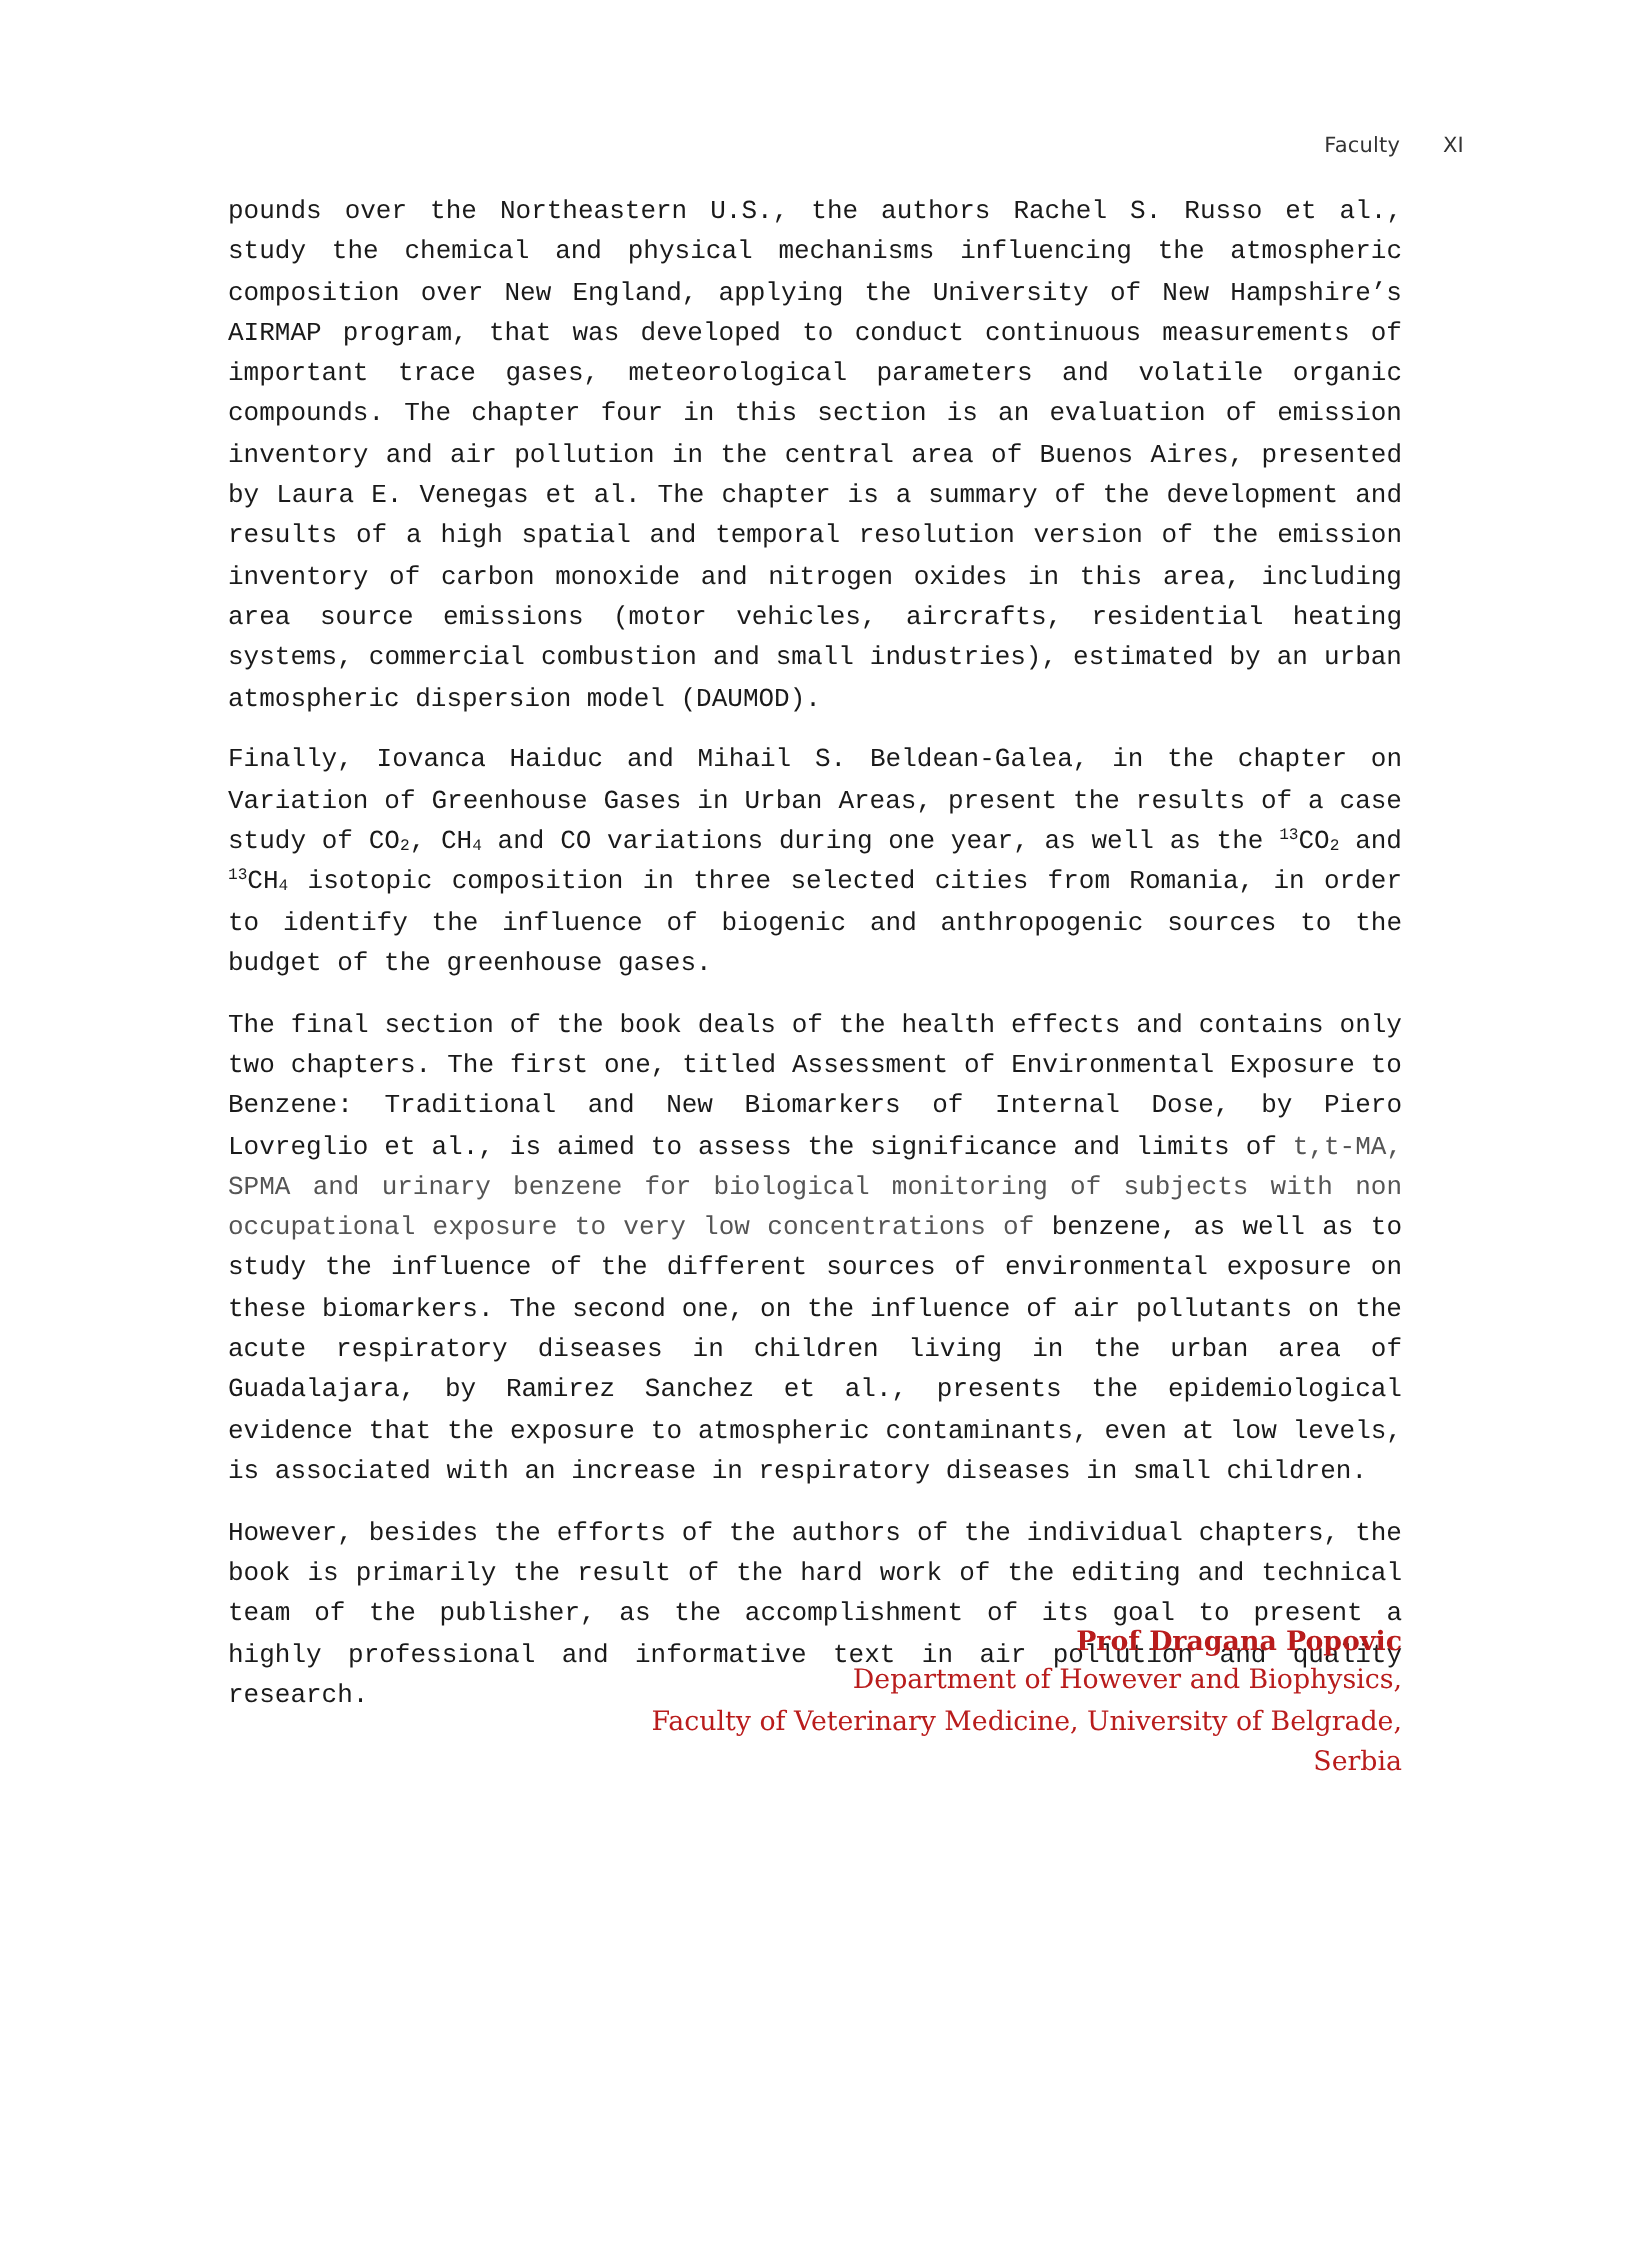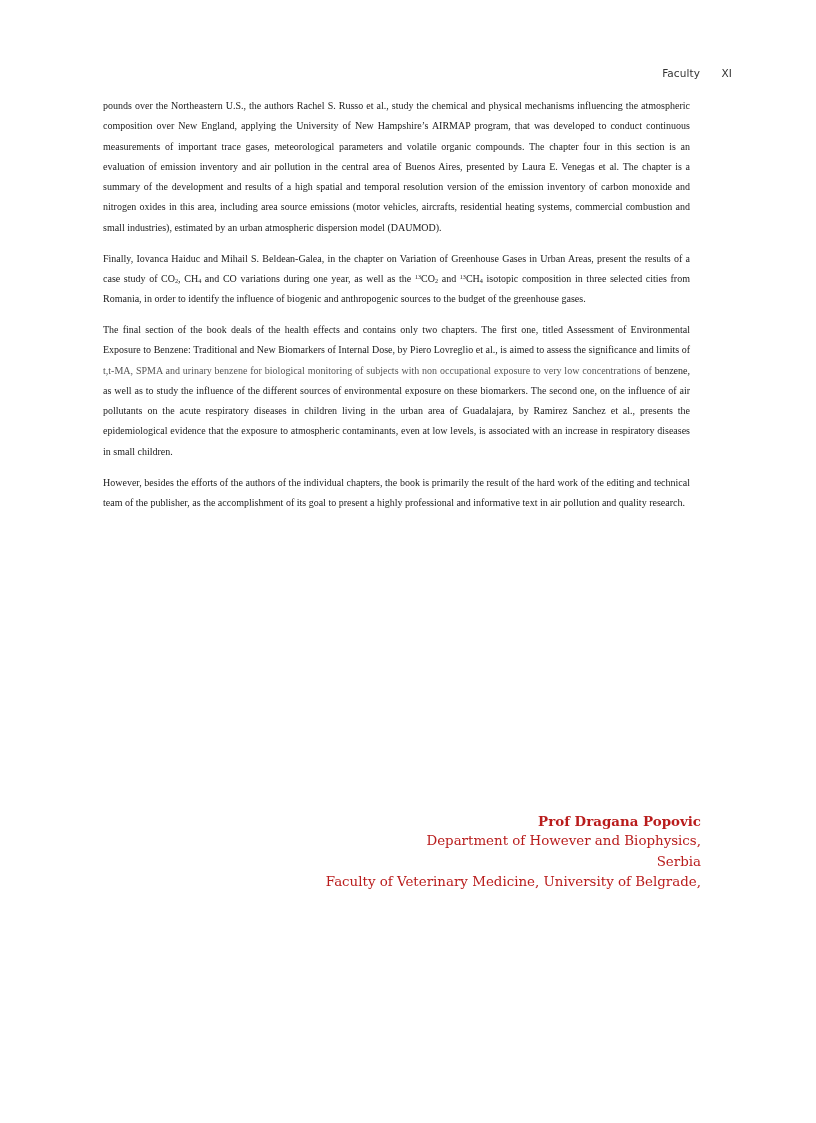--- a/index.html
+++ b/index.html
@@ -5,22 +5,22 @@
   html, body { margin: 0; padding: 0; background: #ffffff; }
   body { width: 816px; height: 1123px; position: relative; overflow: hidden; }
   .page { position: absolute; left: 0; top: 0; width: 816px; height: 1123px; background: #fff; }
   .running-header {
     position: absolute; top: 67px; right: 84px;
     font-family: "DejaVu Sans", sans-serif; font-size: 10.5px; color: #333;
     letter-spacing: 0.1px;
   }
   .running-header .section { margin-right: 18px; }
   .body-text {
-    position: absolute; left: 103px; top: 96px; width: 587px;
-    font-family: Liberation Serif, serif; font-size: 10px; line-height: 20.3px;
+    position: absolute; left: 114px; top: 96px; width: 587px;
+    font-family: Liberation Mono, monospace; font-size: 13px; line-height: 20.3px;
     color: #1a1a1a; text-align: justify; hyphens: manual;
   }
   .body-text p { margin: 0 0 10.5px 0; }
   .body-text .gray { color: #555; }
   sub, sup { font-size: 0.62em; line-height: 0; }
   sub { vertical-align: -0.15em; }
   sup { vertical-align: 0.55em; }
   .signature {
     position: absolute; right: 115px; top: 811px;
     font-family: "DejaVu Serif", serif; font-size: 13.4px; line-height: 20.3px;
@@ -40,16 +40,16 @@
   <div class="body-text">
     <p><span>pounds over the Northeastern U.S., the authors Rachel S. Russo et al., study the chem­ical and physical mechanisms influencing the atmospheric composition over New England, applying the University of New Hampshire’s AIRMAP program, that was developed to conduct continuous measurements of important trace gases, meteorolog­ical parameters and volatile organic compounds. The chapter four in this section is an evaluation of emission inventory and air pollution in the central area of Buenos Aires, presented by Laura E. Venegas et al. The chapter is a summary of the development and results of a high spatial and temporal resolution version of the emission inventory of carbon monoxide and nitrogen oxides in this area, including area source emissions (motor vehicles, aircrafts, residential heating systems, commercial combustion and small industries), estimated by an urban atmospheric dispersion model (DAUMOD).</span></p>
     <p><span>Finally, Iovanca Haiduc and Mihail S. Beldean-Galea, in the chapter on Variation of Greenhouse Gases in Urban Areas, present the results of a case study of CO</span><sub>2</sub><span>, CH</span><sub>4</sub><span> and CO variations during one year, as well as the </span><sup>13</sup><span>CO</span><sub>2</sub><span> and </span><sup>13</sup><span>CH</span><sub>4</sub><span> isotopic composition in three selected cities from Romania, in order to identify the influence of biogenic and anthropogenic sources to the budget of the greenhouse gases.</span></p>
     <p><span>The final section of the book deals of the health effects and contains only two chapters. The first one, titled Assessment of Environmental Exposure to Benzene: Traditional and New Biomarkers of Internal Dose, by Piero Lovreglio et al., is aimed to assess the significance and limits of </span><span class="gray">t,t-MA, SPMA and urinary benzene for biological monitoring of subjects with non occupational exposure to very low concentrations of</span><span> benzene, as well as to study the influence of the different sources of environmental exposure on these biomarkers. The second one, on the influence of air pollutants on the acute res­piratory diseases in children living in the urban area of Guadalajara, by Ramirez Sanchez et al., presents the epidemiological evidence that the exposure to atmospheric contaminants, even at low levels, is associated with an increase in respiratory diseases in small children.</span></p>
     <p><span>However, besides the efforts of the authors of the individual chapters, the book is pri­marily the result of the hard work of the editing and technical team of the publisher, as the accomplishment of its goal to present a highly professional and informative text in air pollution and quality research.</span></p>
   </div>
 
   <div class="signature">
     <div class="name">Prof Dragana Popovic</div>
     <div>Department of However and Biophysics,</div>
+    <div>Faculty of Veterinary Medicine, University of Belgrade,</div>
     <div>Serbia</div>
-    <div>Faculty of Veterinary Medicine, University of Belgrade,</div>
   </div>
 </div>
 
 </body></html>

